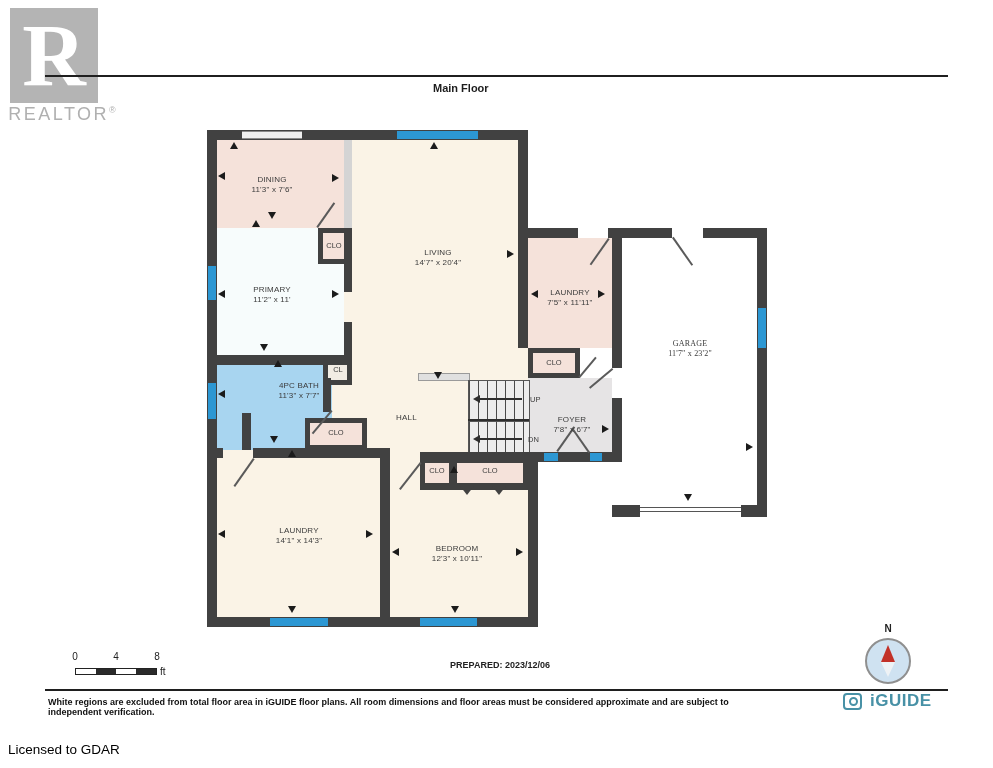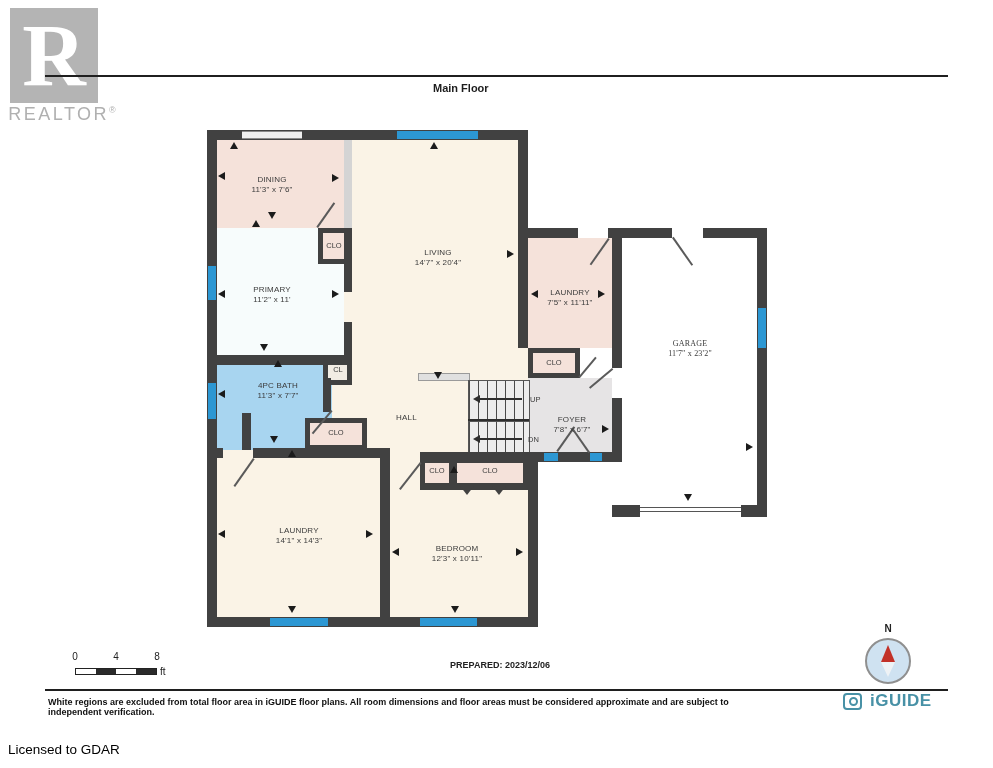--- a/index.html
+++ b/index.html
@@ -195,21 +195,21 @@
       <div>14'7" x 20'4"</div>
     </div>
     <div class="rlabel" style="left:510px;top:288px;width:120px;">
       <div>LAUNDRY</div>
       <div>7'5" x 11'11"</div>
     </div>
     <div class="rlabel" style="left:630px;top:339px;width:120px;font-family:Liberation Serif, serif;">
       <div>GARAGE</div>
       <div>11'7" x 23'2"</div>
     </div>
-    <div class="rlabel" style="left:218px;top:381px;width:120px;">
+    <div class="rlabel" style="left:218px;top:381px;width:120px;padding-left:21px;">
       <div>4PC BATH</div>
       <div>11'3" x 7'7"</div>
     </div>
     <div class="rlabel" style="left:512px;top:415px;width:120px;">
       <div>FOYER</div>
       <div>7'8" x 6'7"</div>
     </div>
     <div class="rlabel" style="left:239px;top:526px;width:120px;">
       <div>LAUNDRY</div>
       <div>14'1" x 14'3"</div>

